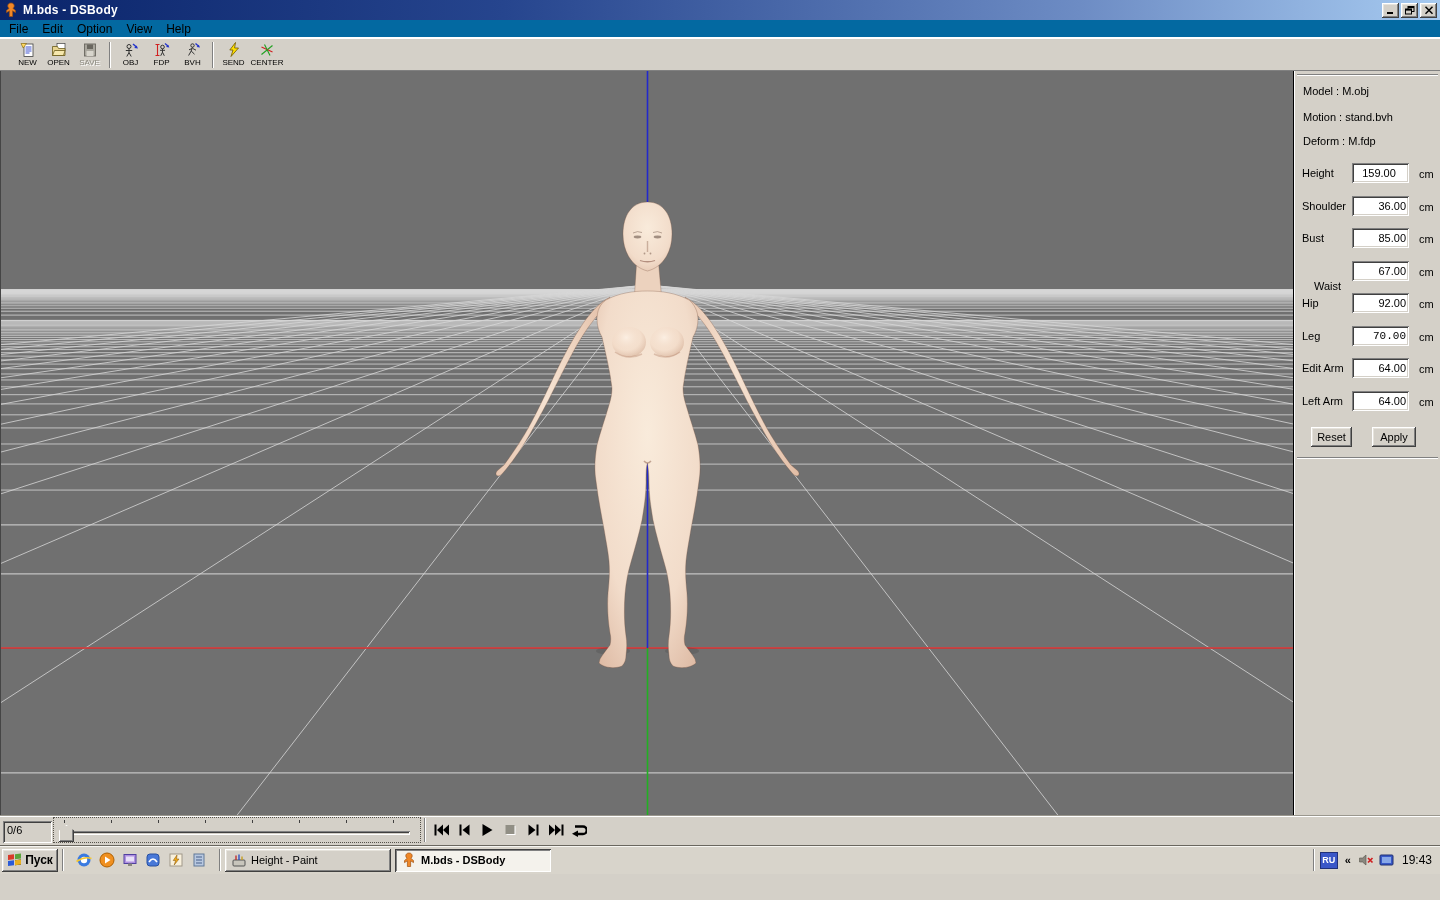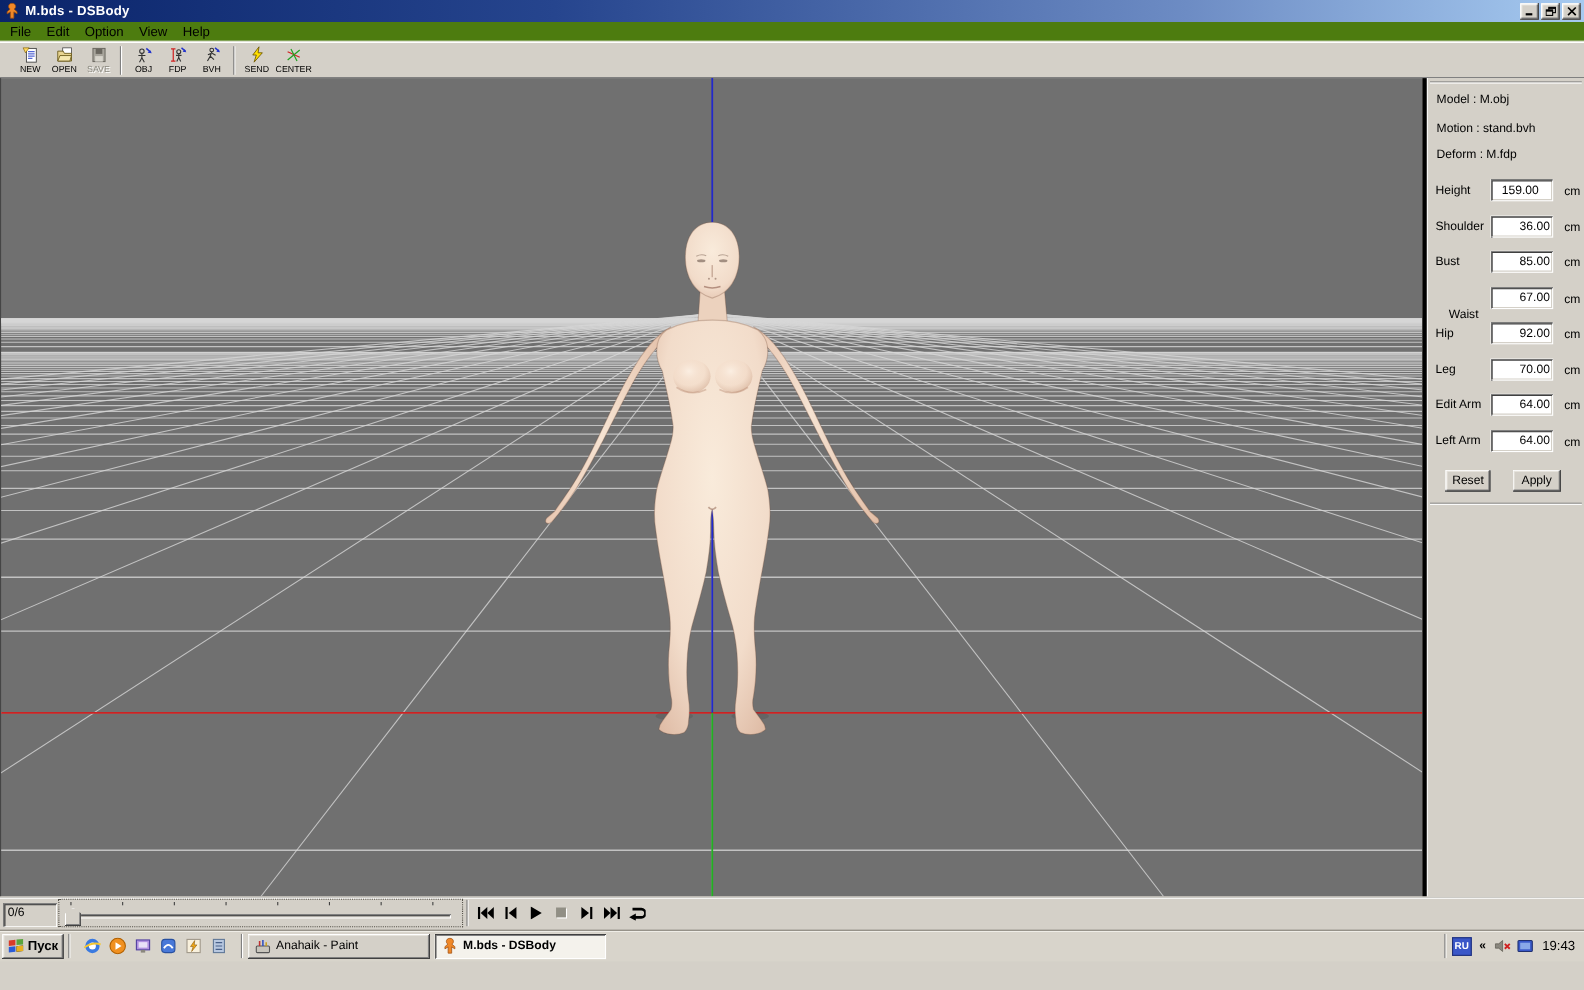--- a/index.html
+++ b/index.html
@@ -15,38 +15,38 @@
   .groove-v { width:2px; border-left:1px solid #808080; border-right:1px solid #ffffff; }
 
   
   .titlebar { height:20px; background:linear-gradient(90deg,#0a246a 0%,#26458e 35%,#6d8cc4 75%,#a6caf0 100%); display:flex; align-items:center; padding:0 3px; flex:none; }
   .titlebar .app-icon { width:16px; height:16px; margin-right:4px; flex:none; }
   .title-text { color:#fff; font-weight:bold; font-size:12px; letter-spacing:.2px; flex:1; white-space:nowrap; }
   .win-btns { display:flex; gap:2px; }
   .win-btn { width:17px; height:15px; padding:0; display:flex; align-items:center; justify-content:center; }
 
   
-  .menubar { height:18px; background:#4d7c0f; display:flex; align-items:center; padding-left:2px; border-bottom:1px solid #fff; flex:none; }
+  .menubar { height:18px; background:#0369a1; display:flex; align-items:center; padding-left:2px; border-bottom:1px solid #fff; flex:none; }
   .menu-item { padding:1px 7px; font-size:12px; }
 
   
   .toolbar { height:33px; background:#d4d0c8; box-shadow: inset 0 1px 0 #ffffff, inset 0 -1px 0 #808080; display:flex; align-items:center; padding-left:12px; flex:none; }
   .tb-btn { width:31px; height:30px; display:flex; flex-direction:column; align-items:center; justify-content:center; gap:0; background:transparent; }
   .tb-btn svg { width:16px; height:16px; flex:none; }
   .tb-label { font-size:8px; line-height:9px; letter-spacing:0; }
   .tb-btn.disabled .tb-label { color:#8a887e; text-shadow:1px 1px 0 #fff; }
   .tb-sep { height:26px; margin:0 4px; }
 
   
   .main { height:744px; display:flex; flex:none; }
   .viewport { width:1293px; height:744px; background:#707070; position:relative; border-left:1px solid #454545; flex:none; }
   .viewport svg { display:block; }
 
   
-  .side-panel { width:147px; height:744px; background:#d4d0c8; position:relative; border-left:4px solid #000000; box-shadow:inset 1px 0 0 #ffffff; flex:none; font-size:11px; }
+  .side-panel { width:147px; height:744px; background:#d4d0c8; position:relative; border-left:1px solid #000000; box-shadow:inset 1px 0 0 #ffffff; flex:none; font-size:11px; }
   .panel-top-edge { position:absolute; left:3px; right:2px; top:3px; height:0; border-top:1px solid #808080; border-bottom:1px solid #ffffff; }
   .panel-bottom-edge { position:absolute; left:3px; right:2px; top:386px; height:0; border-top:1px solid #808080; border-bottom:1px solid #ffffff; }
   .info-line { position:absolute; left:9px; white-space:nowrap; font-size:11px; }
   .fld-label { position:absolute; left:8px; height:21px; line-height:21px; white-space:nowrap;text-align:center; }
   .fld-input { position:absolute; left:58px; width:57px; height:20px; border:none; outline:none; background:#fff; text-align:right; font-family:"Liberation Sans",sans-serif; font-size:11px; padding:0 3px 0 0; }
   .fld-unit { position:absolute; left:125px; height:21px; line-height:23px; }
   .panel-btn { position:absolute; height:20px; font-family:"Liberation Sans",sans-serif; font-size:11px; display:flex; align-items:center; justify-content:center; }
 
   
   .playbar { height:30px; background:#d4d0c8; position:relative; box-shadow:inset 0 1px 0 #9a978e, inset 0 2px 0 #ffffff; flex:none; }
@@ -379,21 +379,21 @@
 
       <span class="fld-label" style="top:205px;margin-left:12px;">Waist</span>
       <input class="fld-input sunken" style="top: 190px;" value="67.00">
       <span class="fld-unit" style="top:190px;">cm</span>
 
       <span class="fld-label" style="top:222px;">Hip</span>
       <input class="fld-input sunken" style="top: 222px;" value="92.00">
       <span class="fld-unit" style="top:222px;">cm</span>
 
       <span class="fld-label" style="top:255px;">Leg</span>
-      <input class="fld-input sunken" style="top: 255px;" value="70.00">
+      <input class="fld-input sunken" style="top: 255px; font-family: Liberation Mono, monospace;" value="70.00">
       <span class="fld-unit" style="top:255px;">cm</span>
 
       <span class="fld-label" style="top:287px;">Edit Arm</span>
       <input class="fld-input sunken" style="top: 287px;" value="64.00">
       <span class="fld-unit" style="top:287px;">cm</span>
 
       <span class="fld-label" style="top:320px;">Left Arm</span>
       <input class="fld-input sunken" style="top: 320px;" value="64.00">
       <span class="fld-unit" style="top:320px;">cm</span>
 
@@ -517,21 +517,21 @@
     </span>
     <span class="groove-v tray-sep" style="margin:0 4px;"></span>
 
     <span class="task-btn raised">
       <svg viewBox="0 0 16 16">
           <rect x="2" y="8" width="12" height="6" rx="1" fill="#c8c5bc" stroke="#555"></rect>
           <path d="M5 8 V3.5" stroke="#c03030" stroke-width="1.4"></path>
           <path d="M8 8 V2.5" stroke="#3050c0" stroke-width="1.4"></path>
           <path d="M11 8 V4.5" stroke="#c8a020" stroke-width="1.4"></path>
         </svg>
-      <span>Anahaik - Paint</span>
+      <span>Height - Paint</span>
     </span>
     <span class="task-btn active pressed">
       <svg viewBox="0 0 16 16">
           <path d="M8 1 C10.2 1 11.2 2.4 11.2 4 C11.2 5 10.6 5.9 9.8 6.3 L12.5 8.6 L12.5 10.6 L9.6 8.8 L9.6 14.5 L6.4 14.5 L6.4 8.8 L3.5 10.6 L3.5 8.6 L6.2 6.3 C5.4 5.9 4.8 5 4.8 4 C4.8 2.4 5.8 1 8 1 Z" fill="#f08828" stroke="#a05010" stroke-width="0.7"></path>
         </svg>
       <span>M.bds - DSBody</span>
     </span>
 
     <span class="tray">
       <span class="groove-v tray-sep"></span>

